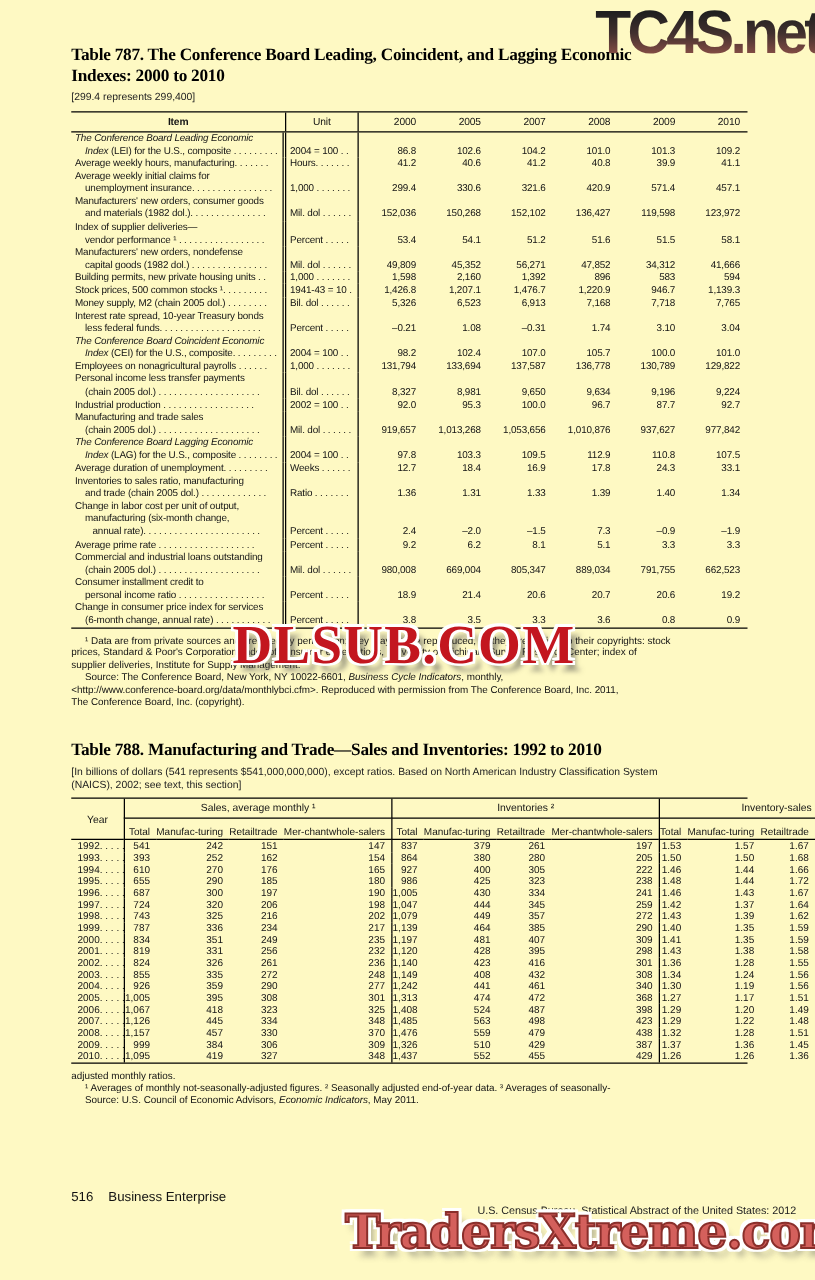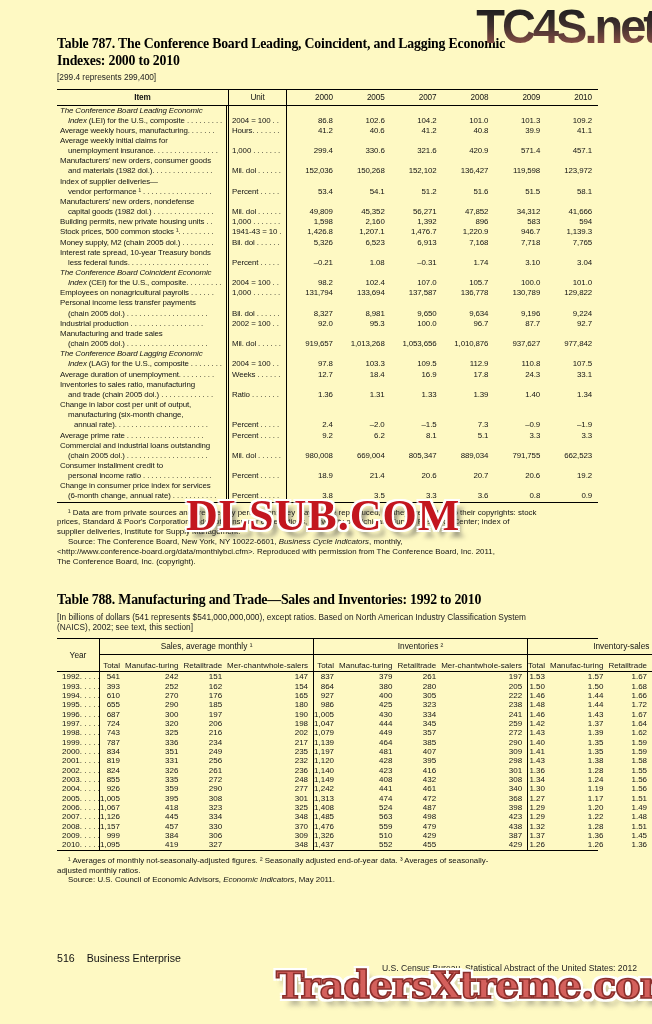--- a/index.html
+++ b/index.html
@@ -708,22 +708,22 @@
         <div class="b-val">552</div>
         <div class="b-val">455</div>
         <div class="b-val">429</div>
         <div class="b-val gsep">1.26</div>
         <div class="b-val">1.26</div>
         <div class="b-val">1.36</div>
         <div class="b-val">1.16</div>
       </div>
 
     <div class="fnblock" id="fn788">
+        <div class="fline"><span>adjusted monthly ratios.</span></div>
         <div class="fline findent"><span>¹ Averages of monthly not-seasonally-adjusted figures. ² Seasonally adjusted end-of-year data. ³ Averages of seasonally-</span></div>
-        <div class="fline"><span>adjusted monthly ratios.</span></div>
         <div class="fline findent"><span>Source: U.S. Council of Economic Advisors, </span><span class="it">Economic Indicators</span><span>, May 2011.</span></div>
       </div>
   </div>
 
   <div class="footer-left">
     <span>516</span><span class="sect">Business Enterprise</span>
   </div>
   <div class="census">U.S. Census Bureau, Statistical Abstract of the United States: 2012</div>
 
   <div class="wm wm-dlsub">DLSUB.COM</div>

